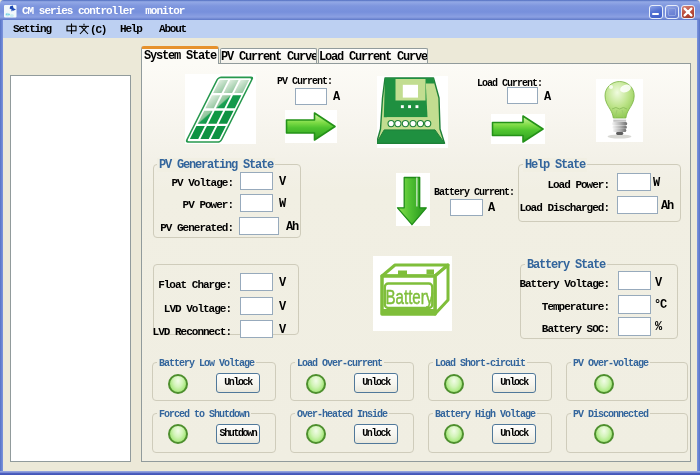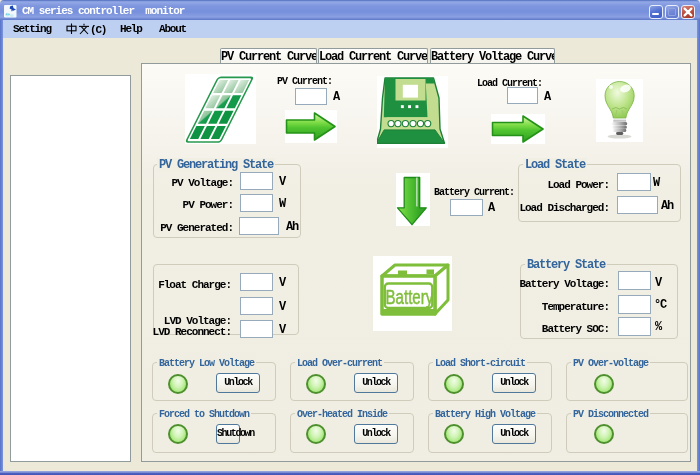--- a/index.html
+++ b/index.html
@@ -84,22 +84,22 @@
     <div class="mitem" style="left:156px;">About</div>
   </div>
   <div id="bl"></div>
     <div id="br"></div>
     <div id="bb"></div>
 
   <div id="listbox"></div>
 
   <div class="tab tabu" id="tab2">PV Current Curve</div>
   <div class="tab tabu" id="tab3">Load Current Curve</div>
-  <div class="tab tabu" id="tab4">Battery Voltage Curve</div>
   <div id="page"></div>
+  <div class="tab" id="tab1">System State</div>
 
   <div class="white" style="left:185px;top:74px;width:71px;height:70px;"></div>
   <svg style="position:absolute;left:185px;top:74px;" width="71" height="70" viewBox="0 0 71 70">
     <defs>
       <linearGradient id="c1" x1="0" y1="0" x2="1" y2="1">
           <stop offset="0" stop-color="#DFEEDF"></stop>
           <stop offset="1" stop-color="#94C6A0"></stop>
         </linearGradient>
       <linearGradient id="c2" x1="0" y1="0" x2="1" y2="1">
           <stop offset="0" stop-color="#AED3B4"></stop>
@@ -236,33 +236,33 @@
   <div class="inp" style="left:240px;top:172px;width:33px;height:18px;"></div>
   <div class="unit" style="left:279px;top:175px;">V</div>
   <div class="lblr" style="left:133px;top:199px;width:100px;">PV Power:</div>
   <div class="inp" style="left:240px;top:194px;width:33px;height:18px;"></div>
   <div class="unit" style="left:279px;top:197px;">W</div>
   <div class="lblr" style="left:133px;top:222px;width:100px;">PV Generated:</div>
   <div class="inp" style="left:239px;top:217px;width:40px;height:18px;"></div>
   <div class="unit" style="left:286px;top:220px;">Ah</div>
 
   <div class="grp" style="left:518px;top:164px;width:163px;height:58px;"></div>
-  <div class="gtitle" style="left:523px;top:158px;">Load State</div>
+  <div class="gtitle" style="left:523px;top:158px;">Help State</div>
   <div class="lblr" style="left:509px;top:179px;width:100px;">Load Power:</div>
   <div class="inp" style="left:617px;top:173px;width:34px;height:18px;"></div>
   <div class="unit" style="left:653px;top:176px;">W</div>
   <div class="lblr" style="left:509px;top:202px;width:100px;">Load Discharged:</div>
   <div class="inp" style="left:617px;top:196px;width:41px;height:18px;"></div>
   <div class="unit" style="left:661px;top:199px;">Ah</div>
 
   <div class="grp" style="left:153px;top:264px;width:146px;height:71px;"></div>
   <div class="lblr" style="left:131px;top:279px;width:100px;">Float Charge:</div>
   <div class="inp" style="left:240px;top:273px;width:33px;height:18px;"></div>
   <div class="unit" style="left:279px;top:276px;">V</div>
-  <div class="lblr" style="left:131px;top:303px;width:100px;margin-top:12px;">LVD Voltage:</div>
+  <div class="lblr" style="left:131px;top:303px;width:100px;">LVD Voltage:</div>
   <div class="inp" style="left:240px;top:297px;width:33px;height:18px;"></div>
   <div class="unit" style="left:279px;top:300px;">V</div>
   <div class="lblr" style="left:131px;top:326px;width:100px;">LVD Reconnect:</div>
   <div class="inp" style="left:240px;top:320px;width:33px;height:18px;"></div>
   <div class="unit" style="left:279px;top:323px;">V</div>
 
   <div class="grp" style="left:520px;top:264px;width:158px;height:75px;"></div>
   <div class="gtitle" style="left:525px;top:258px;">Battery State</div>
   <div class="lblr" style="left:509px;top:278px;width:100px;">Battery Voltage:</div>
   <div class="inp" style="left:618px;top:271px;width:33px;height:19px;"></div>
@@ -289,21 +289,21 @@
   <div class="led" style="left:444px;top:373.5px;"></div>
   <div class="btn" style="left:492px;top:373px;width:44px;height:20px;line-height:17px;">Unlock</div>
 
   <div class="grp" style="left:566px;top:362px;width:122px;height:39px;"></div>
   <div class="gtitle2" style="left:571px;top:358px;">PV Over-voltage</div>
   <div class="led" style="left:594px;top:373.5px;"></div>
 
   <div class="grp" style="left:152px;top:413px;width:124px;height:40px;"></div>
   <div class="gtitle2" style="left:157px;top:409px;">Forced to Shutdown</div>
   <div class="led" style="left:168px;top:424px;"></div>
-  <div class="btn" style="left:216px;top:424px;width:24px;height:20px;line-height:17px;">Shutdown</div>
+  <div class="btn" style="left:216px;top:424px;width:44px;height:20px;line-height:17px;">Shutdown</div>
 
   <div class="grp" style="left:290px;top:413px;width:124px;height:40px;"></div>
   <div class="gtitle2" style="left:295px;top:409px;">Over-heated Inside</div>
   <div class="led" style="left:306px;top:424px;"></div>
   <div class="btn" style="left:354px;top:424px;width:44px;height:20px;line-height:17px;">Unlock</div>
 
   <div class="grp" style="left:428px;top:413px;width:124px;height:40px;"></div>
   <div class="gtitle2" style="left:433px;top:409px;">Battery High Voltage</div>
   <div class="led" style="left:444px;top:424px;"></div>
   <div class="btn" style="left:492px;top:424px;width:44px;height:20px;line-height:17px;">Unlock</div>

